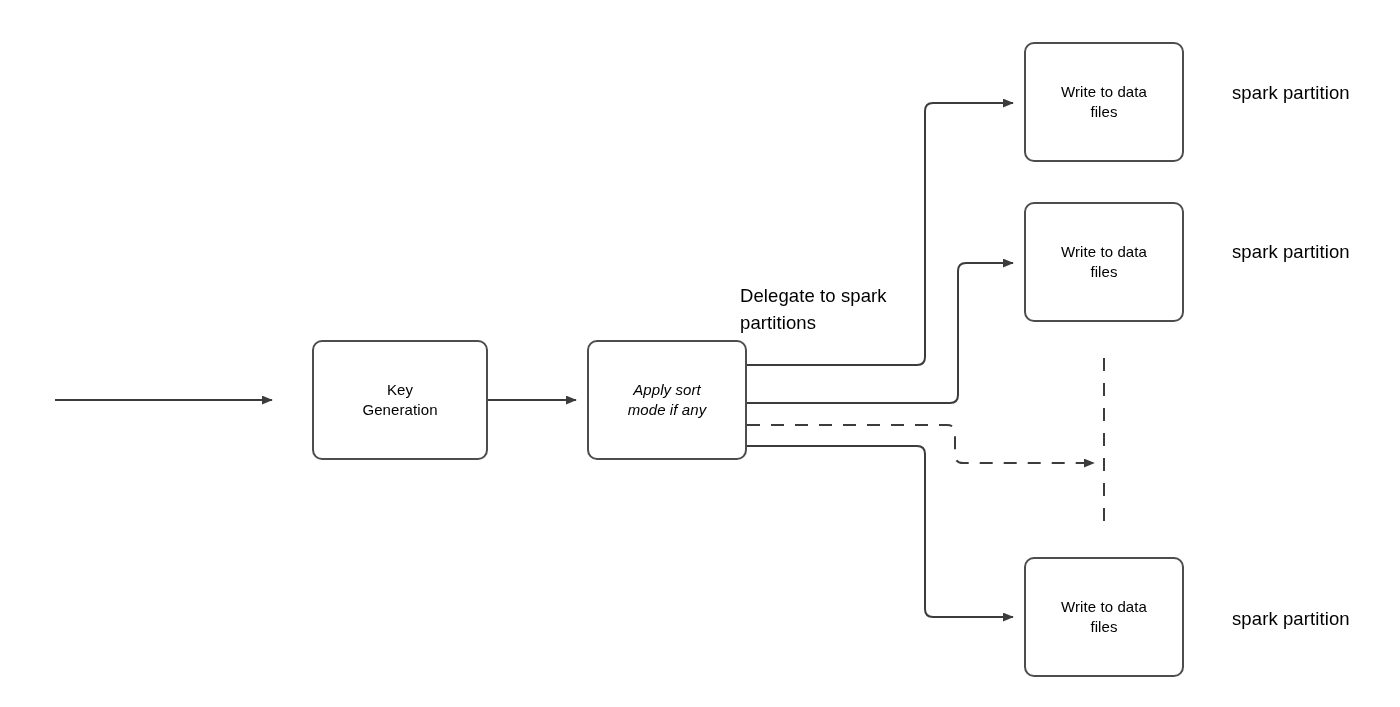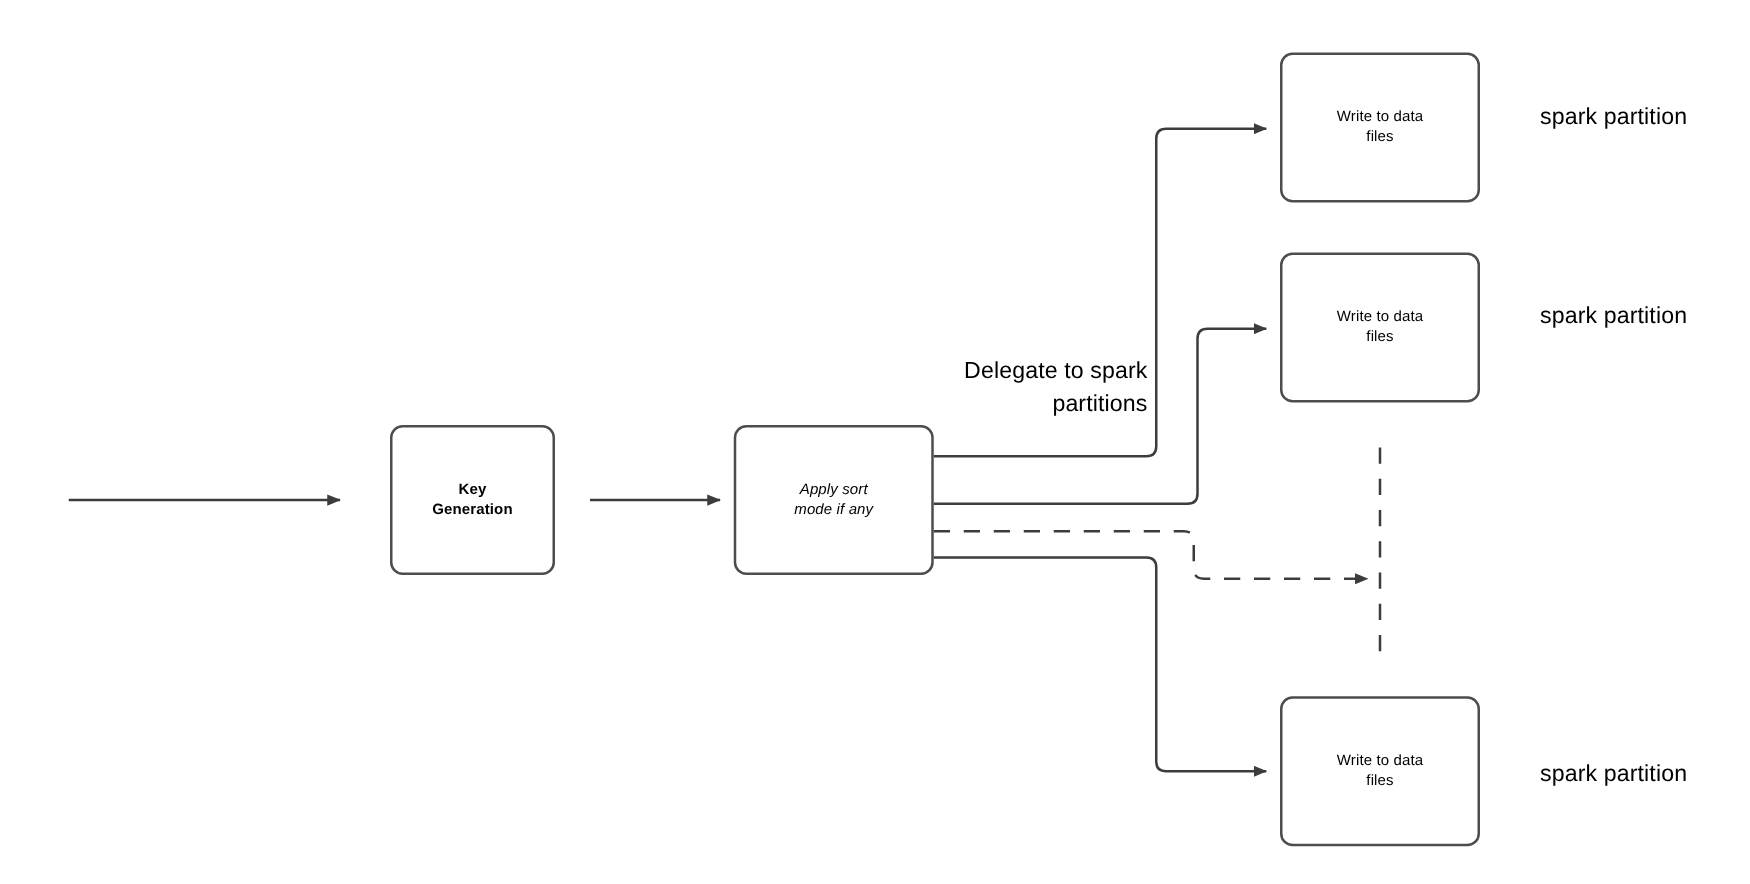--- a/index.html
+++ b/index.html
@@ -29,36 +29,36 @@
   .node {
     position: absolute;
     box-sizing: border-box;
     border: 2px solid #4d4d4d;
     border-radius: 10px;
     background: #ffffff;
     display: flex;
     align-items: center;
     justify-content: center;
     text-align: center;
-    font-size: 12px;
+    font-size: 15px;
     line-height: 1.32;
     color: #000000;
     letter-spacing: 0.1px;
     padding: 4px 10px;
   }
   .node-label {
     display: block;
     white-space: pre-line;
   }
   .free-label {
     position: absolute;
     font-size: 18.5px;
     line-height: 1.45;
     color: #000000;
-    text-align: right;
+    text-align: left;
     white-space: pre-line;
     letter-spacing: 0.1px;
   }
   .free-label.left {
     text-align: left;
   }
 </style>
 </head>
 <body>
 
@@ -82,21 +82,21 @@
 
     <path d="M 747,403 L 950,403 Q 958,403 958,395 L 958,271 Q 958,263 966,263 L 1013,263" fill="none" stroke="#3c3c3c" stroke-width="2" stroke-linejoin="round" marker-end="url(#arrowhead)"></path>
 
     <path d="M 747,446 L 917,446 Q 925,446 925,454 L 925,609 Q 925,617 933,617 L 1013,617" fill="none" stroke="#3c3c3c" stroke-width="2" stroke-linejoin="round" marker-end="url(#arrowhead)"></path>
 
     <path d="M 747,425 L 947,425 Q 955,425 955,433 L 955,455 Q 955,463 963,463 L 1094,463" fill="none" stroke="#3c3c3c" stroke-width="2" stroke-linejoin="round" stroke-dasharray="13 11" marker-end="url(#arrowhead-dashed)"></path>
 
     <path d="M 1104,358 L 1104,521" fill="none" stroke="#3c3c3c" stroke-width="2" stroke-dasharray="13 12"></path>
   </svg>
 
-  <div class="node" style="left:312px; top:340px; width:132px; height:120px;font-weight:bold;">
+  <div class="node" style="left:312px; top:340px; width:176px; height:120px;">
     <span class="node-label">Key
 Generation</span>
   </div>
 
   <div class="node" style="left:587px; top:340px; width:160px; height:120px;font-style:italic;">
     <span class="node-label">Apply sort
 mode if any</span>
   </div>
 
   <div class="node" style="left:1024px; top:42px; width:160px; height:120px;">

